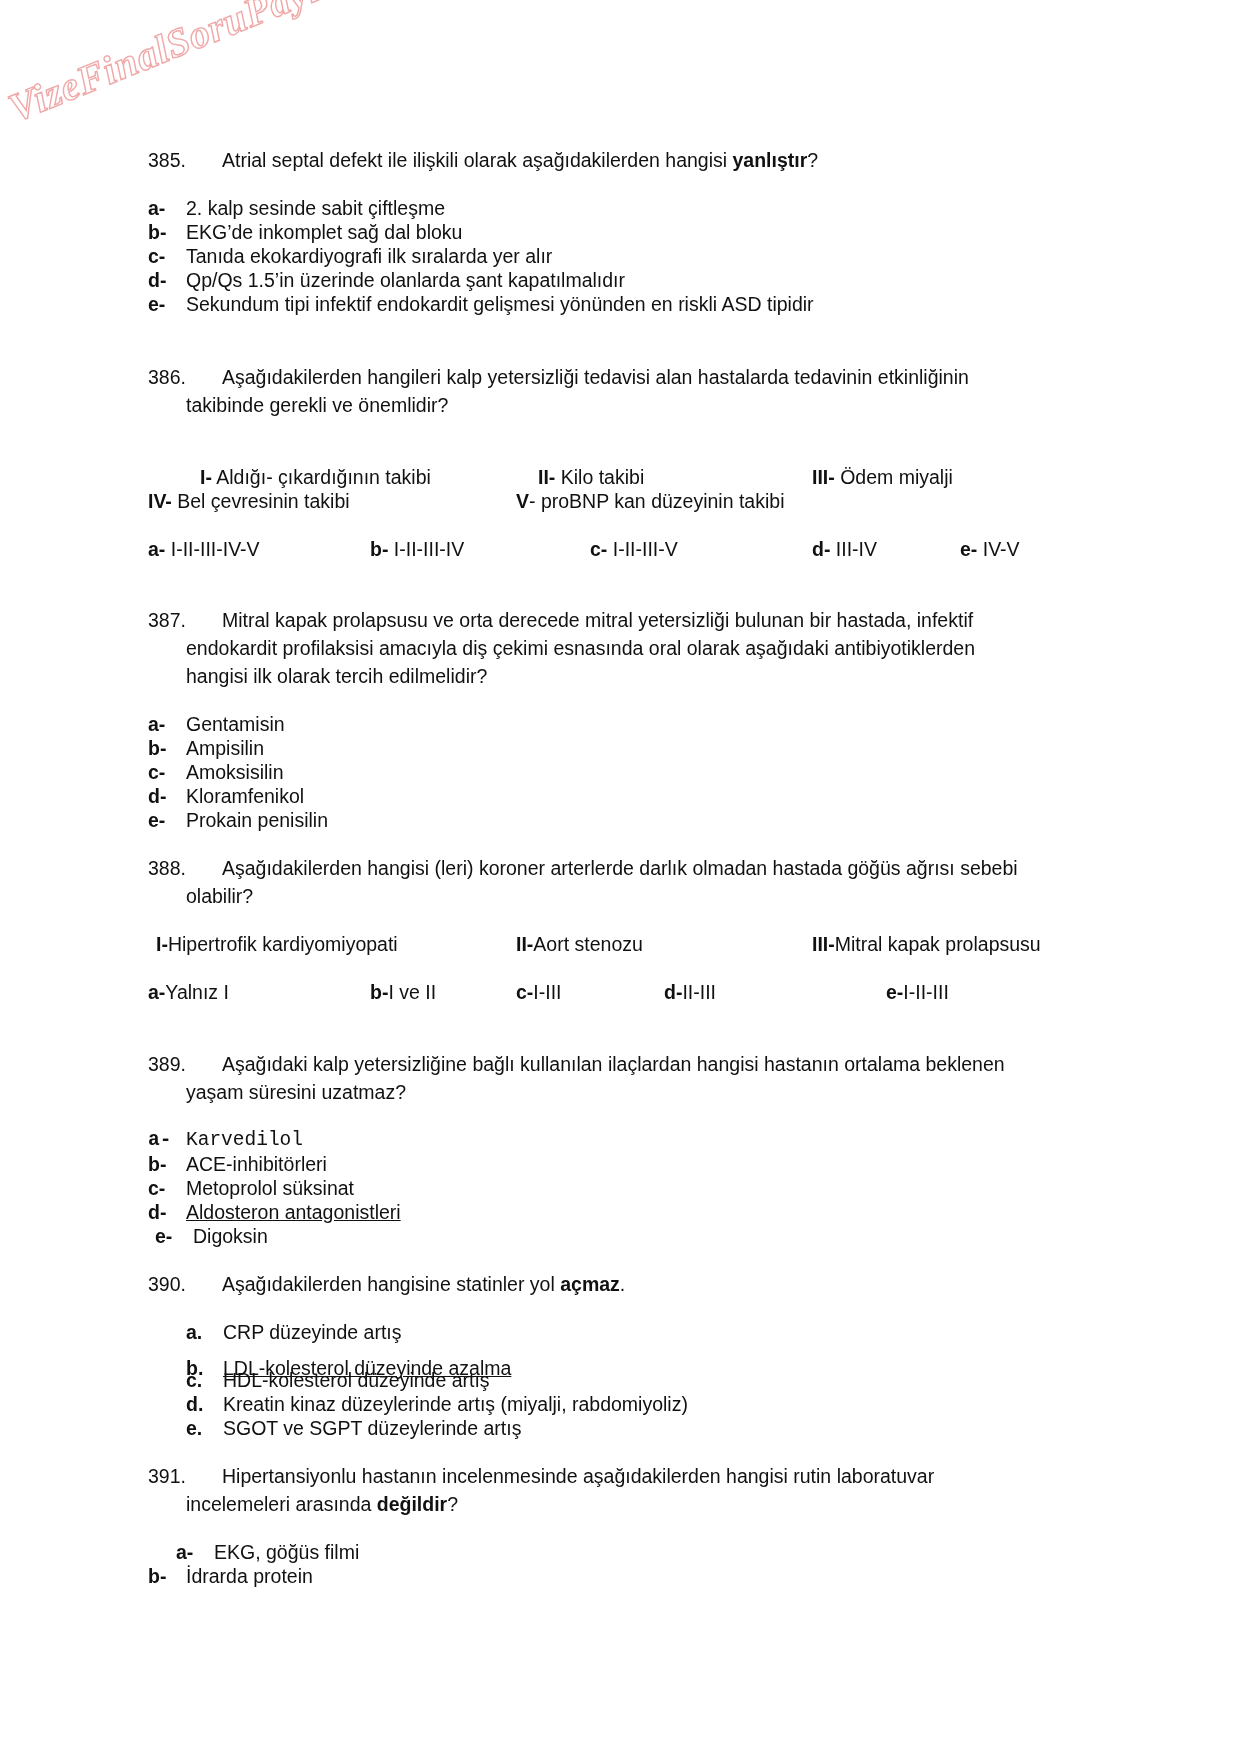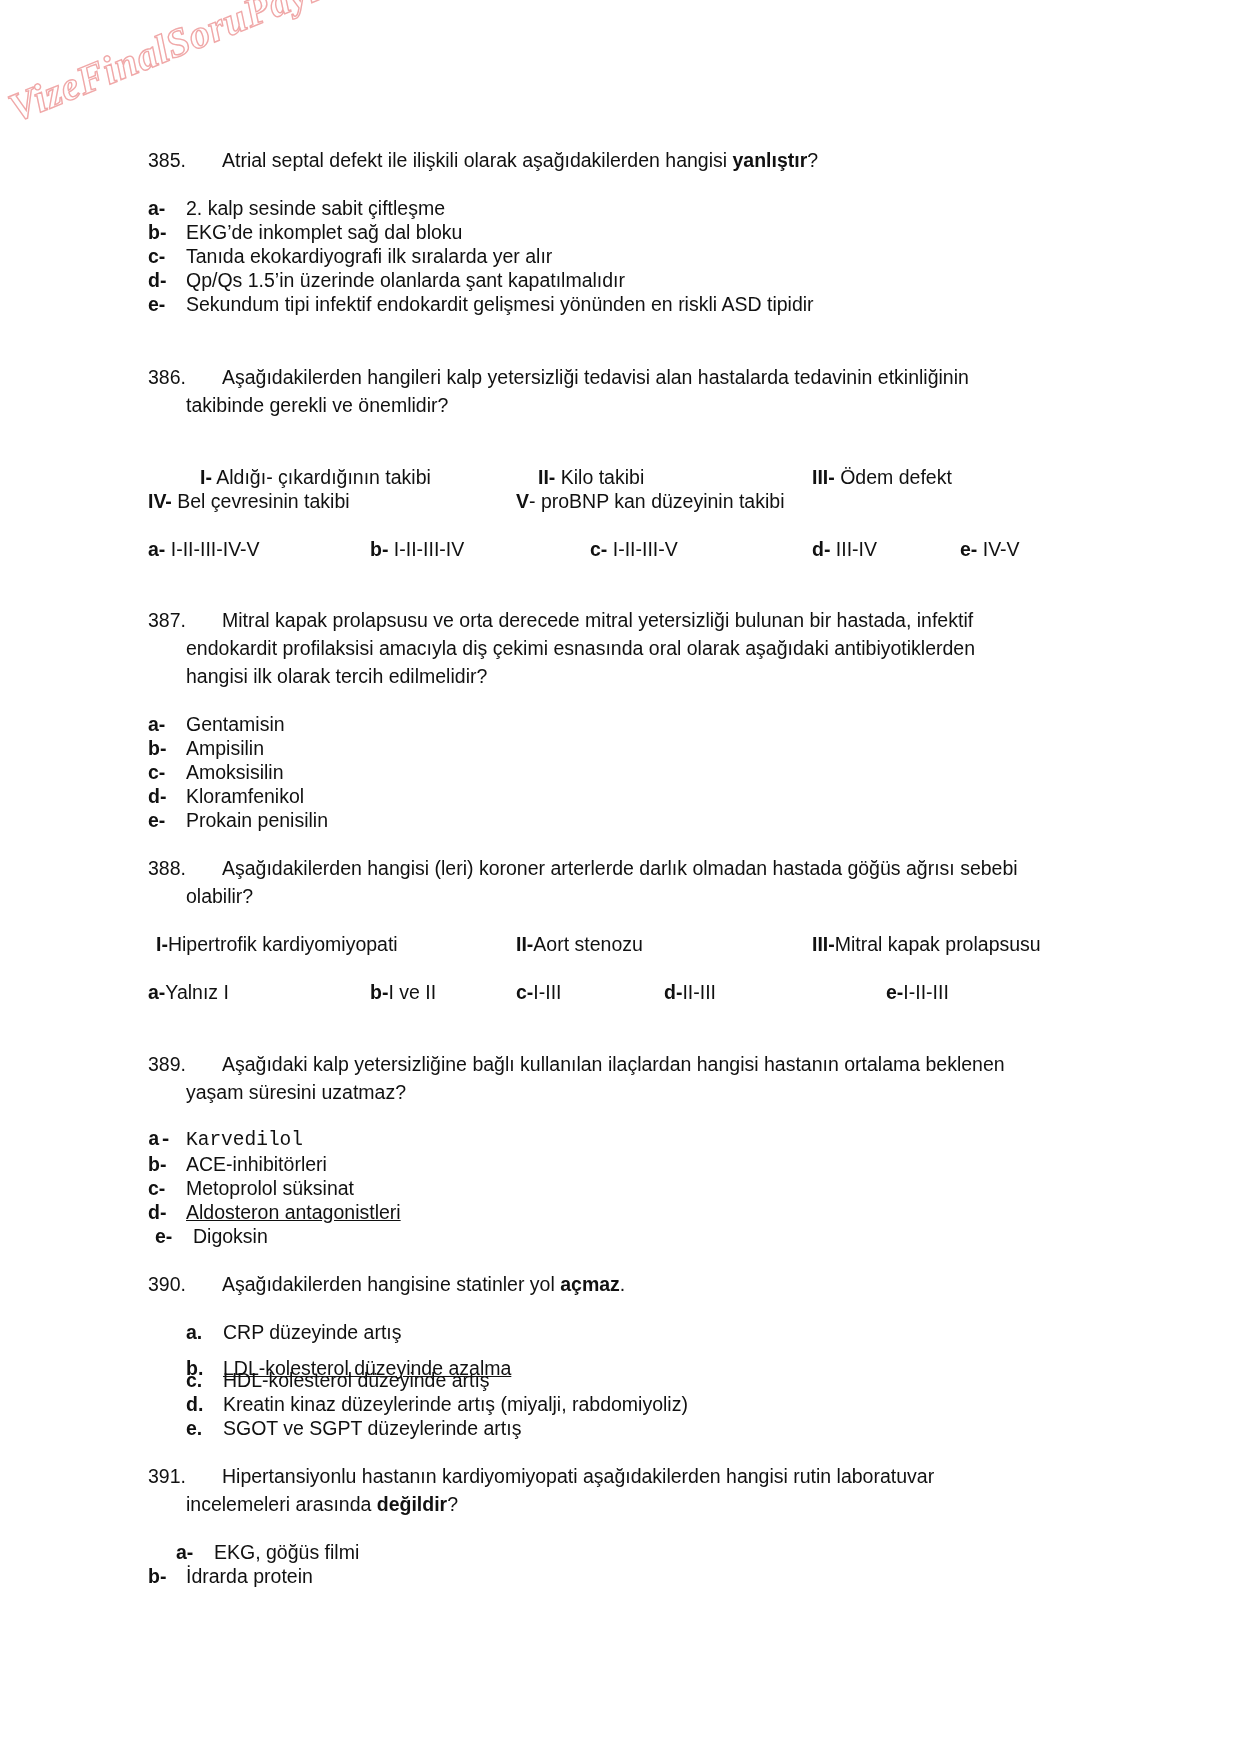--- a/index.html
+++ b/index.html
@@ -31,21 +31,21 @@
   <div class="abs" style="left:148px; top:292px;"><span class="opt-letter">e-</span><span>Sekundum tipi infektif endokardit gelişmesi yönünden en riskli ASD tipidir</span></div>
 </div>
 
 <div>
   <div class="abs" style="left:148px; top:365px;">386.</div>
   <div class="abs" style="left:222px; top:365px;">Aşağıdakilerden hangileri kalp yetersizliği tedavisi alan hastalarda tedavinin etkinliğinin</div>
   <div class="abs" style="left:186px; top:393px;">takibinde gerekli ve önemlidir?</div>
 
   <div class="abs" style="left:160px; top:465px;margin-left:40px;"><b>I-</b><span> Aldığı- çıkardığının takibi</span></div>
   <div class="abs" style="left:516px; top:465px;margin-left:22px;"><b>II-</b><span> Kilo takibi</span></div>
-  <div class="abs" style="left:812px; top:465px;"><b>III-</b><span> Ödem defekt</span></div>
+  <div class="abs" style="left:812px; top:465px;"><b>III-</b><span> Ödem miyalji</span></div>
   <div class="abs" style="left:148px; top:489px;"><b>IV-</b><span> Bel çevresinin takibi</span></div>
   <div class="abs" style="left:516px; top:489px;"><b>V</b><span>- proBNP kan düzeyinin takibi</span></div>
 
   <div class="abs" style="left:148px; top:537px;"><b>a-</b><span> I-II-III-IV-V</span></div>
   <div class="abs" style="left:370px; top:537px;"><b>b-</b><span> I-II-III-IV</span></div>
   <div class="abs" style="left:590px; top:537px;"><b>c-</b><span> I-II-III-V</span></div>
   <div class="abs" style="left:812px; top:537px;"><b>d-</b><span> III-IV</span></div>
   <div class="abs" style="left:960px; top:537px;"><b>e-</b><span> IV-V</span></div>
 </div>
 
@@ -95,19 +95,19 @@
   </div>
   <div class="abs" style="left:186px; top:1320px;"><span class="opt-letter-dot">a.</span><span>CRP düzeyinde artış</span></div>
   <div class="abs" style="left:186px; top:1356px;text-decoration:underline;"><span class="opt-letter-dot">b.</span><span>LDL-kolesterol düzeyinde azalma</span></div>
   <div class="abs" style="left:186px; top:1368px;"><span class="opt-letter-dot">c.</span><span>HDL-kolesterol düzeyinde artış</span></div>
   <div class="abs" style="left:186px; top:1392px;"><span class="opt-letter-dot">d.</span><span>Kreatin kinaz düzeylerinde artış (miyalji, rabdomiyoliz)</span></div>
   <div class="abs" style="left:186px; top:1416px;"><span class="opt-letter-dot">e.</span><span>SGOT ve SGPT düzeylerinde artış</span></div>
 </div>
 
 <div>
   <div class="abs" style="left:148px; top:1464px;">391.</div>
-  <div class="abs" style="left:222px; top:1464px;">Hipertansiyonlu hastanın kardiyomiyopati aşağıdakilerden hangisi rutin laboratuvar</div>
+  <div class="abs" style="left:222px; top:1464px;">Hipertansiyonlu hastanın incelenmesinde aşağıdakilerden hangisi rutin laboratuvar</div>
   <div class="abs" style="left:186px; top:1492px;">
     <span>incelemeleri arasında </span><b>değildir</b><span>?</span>
   </div>
   <div class="abs" style="left:148px; top:1540px;margin-left:28px;"><span class="opt-letter">a-</span><span>EKG, göğüs filmi</span></div>
   <div class="abs" style="left:148px; top:1564px;"><span class="opt-letter">b-</span><span>İdrarda protein</span></div>
 </div>
 
 </body></html>

